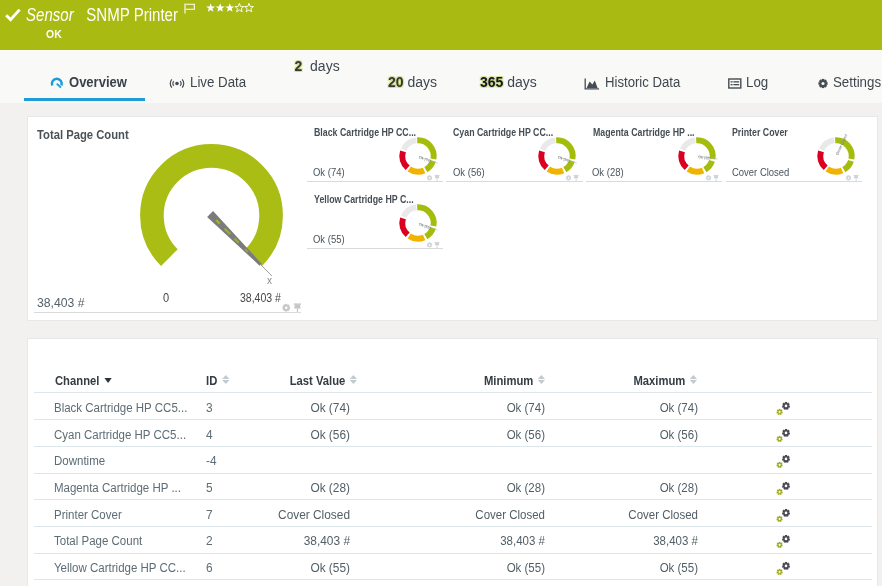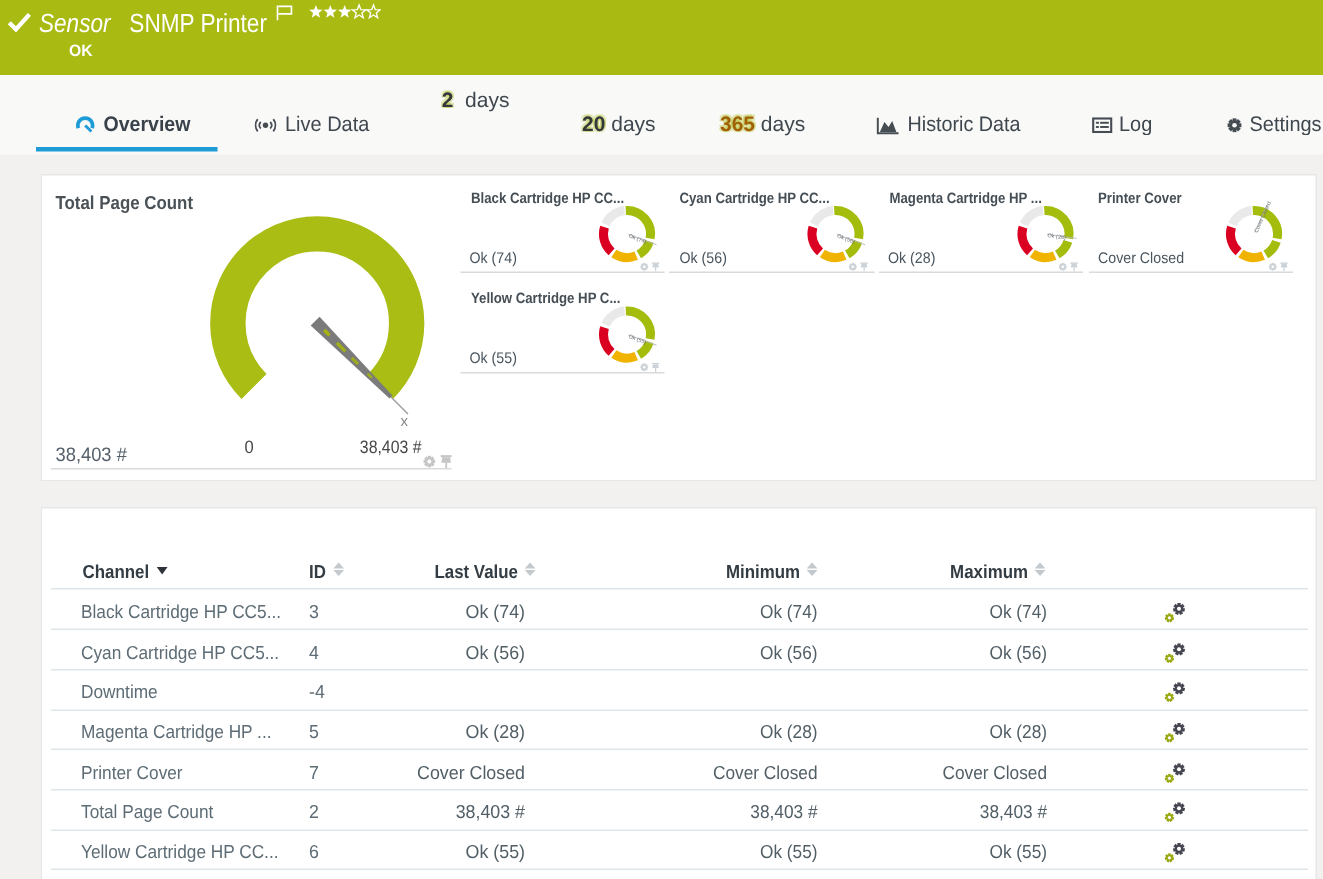--- a/index.html
+++ b/index.html
@@ -43,21 +43,21 @@
       <circle cx="8" cy="6.5" r="1.8" fill="#454c52"></circle>
       <path d="M 4.9 4.3 A 2.8 2.8 0 0 0 4.9 8.7" stroke="#454c52" stroke-width="1.2" fill="none"></path>
       <path d="M 2.8000000000000003 2.4099999999999997 A 6.789999999999999 6.789999999999999 0 0 0 2.8000000000000003 10.59" stroke="#454c52" stroke-width="1.2" fill="none"></path>
       <path d="M 11.1 4.3 A 2.8 2.8 0 0 1 11.1 8.7" stroke="#454c52" stroke-width="1.2" fill="none"></path>
       <path d="M 13.2 2.4099999999999997 A 6.789999999999999 6.789999999999999 0 0 1 13.2 10.59" stroke="#454c52" stroke-width="1.2" fill="none"></path>
     </svg>
   </div>
 <div style="position:absolute;top:74.3px;font-size:14px;color:#3f474e;white-space:nowrap;line-height:16.8px;left:190px;transform-origin:0 0;transform:scaleX(0.95);">Live Data</div>
 <div style="position:absolute;top:58px;font-size:14px;color:#3f474e;white-space:nowrap;line-height:16.8px;left:294.5px;transform-origin:0 0;transform:scaleX(1.0);"><b style="color:#32383c;text-shadow:-1px -1px 0 rgba(168,186,18,.3),1px -1px 0 rgba(168,186,18,.3),-1px 1px 0 rgba(168,186,18,.3),1px 1px 0 rgba(168,186,18,.3)">2</b>&nbsp; days</div>
 <div style="position:absolute;top:74.3px;font-size:14px;color:#3f474e;white-space:nowrap;line-height:16.8px;left:388px;transform-origin:0 0;transform:scaleX(1.0);"><b style="color:#32383c;text-shadow:-1px -1px 0 rgba(168,186,18,.3),1px -1px 0 rgba(168,186,18,.3),-1px 1px 0 rgba(168,186,18,.3),1px 1px 0 rgba(168,186,18,.3)">20</b> days</div>
-<div style="position:absolute;top:74.3px;font-size:14px;color:#3f474e;white-space:nowrap;line-height:16.8px;left:480px;transform-origin:0 0;transform:scaleX(1.0);"><b style="color:#a16207;text-shadow:-1px -1px 0 rgba(168,186,18,.3),1px -1px 0 rgba(168,186,18,.3),-1px 1px 0 rgba(168,186,18,.3),1px 1px 0 rgba(168,186,18,.3)">365</b> days</div>
+<div style="position:absolute;top:74.3px;font-size:14px;color:#3f474e;white-space:nowrap;line-height:16.8px;left:480px;transform-origin:0 0;transform:scaleX(1.0);"><b style="color:#0f172a;text-shadow:-1px -1px 0 rgba(168,186,18,.3),1px -1px 0 rgba(168,186,18,.3),-1px 1px 0 rgba(168,186,18,.3),1px 1px 0 rgba(168,186,18,.3)">365</b> days</div>
 <div class="abs" style="left:584px;top:77.5px">
     <svg width="16" height="12" viewBox="0 0 16 12">
       <path d="M1.2 0.5 V10.8 H15" stroke="#454c52" stroke-width="1.3" fill="none"></path>
       <polygon points="2.6,10 5.6,3.4 8.4,6.6 10.8,2.6 13.6,10" fill="#454c52"></polygon>
     </svg>
   </div>
 <div style="position:absolute;top:74.3px;font-size:14px;color:#3f474e;white-space:nowrap;line-height:16.8px;left:604.5px;transform-origin:0 0;transform:scaleX(0.94);">Historic Data</div>
 <div class="abs" style="left:728px;top:78px">
     <svg width="14" height="11" viewBox="0 0 14 11">
       <rect x="0.8" y="1" width="12" height="9" stroke="#454c52" stroke-width="1.4" fill="none"></rect>

